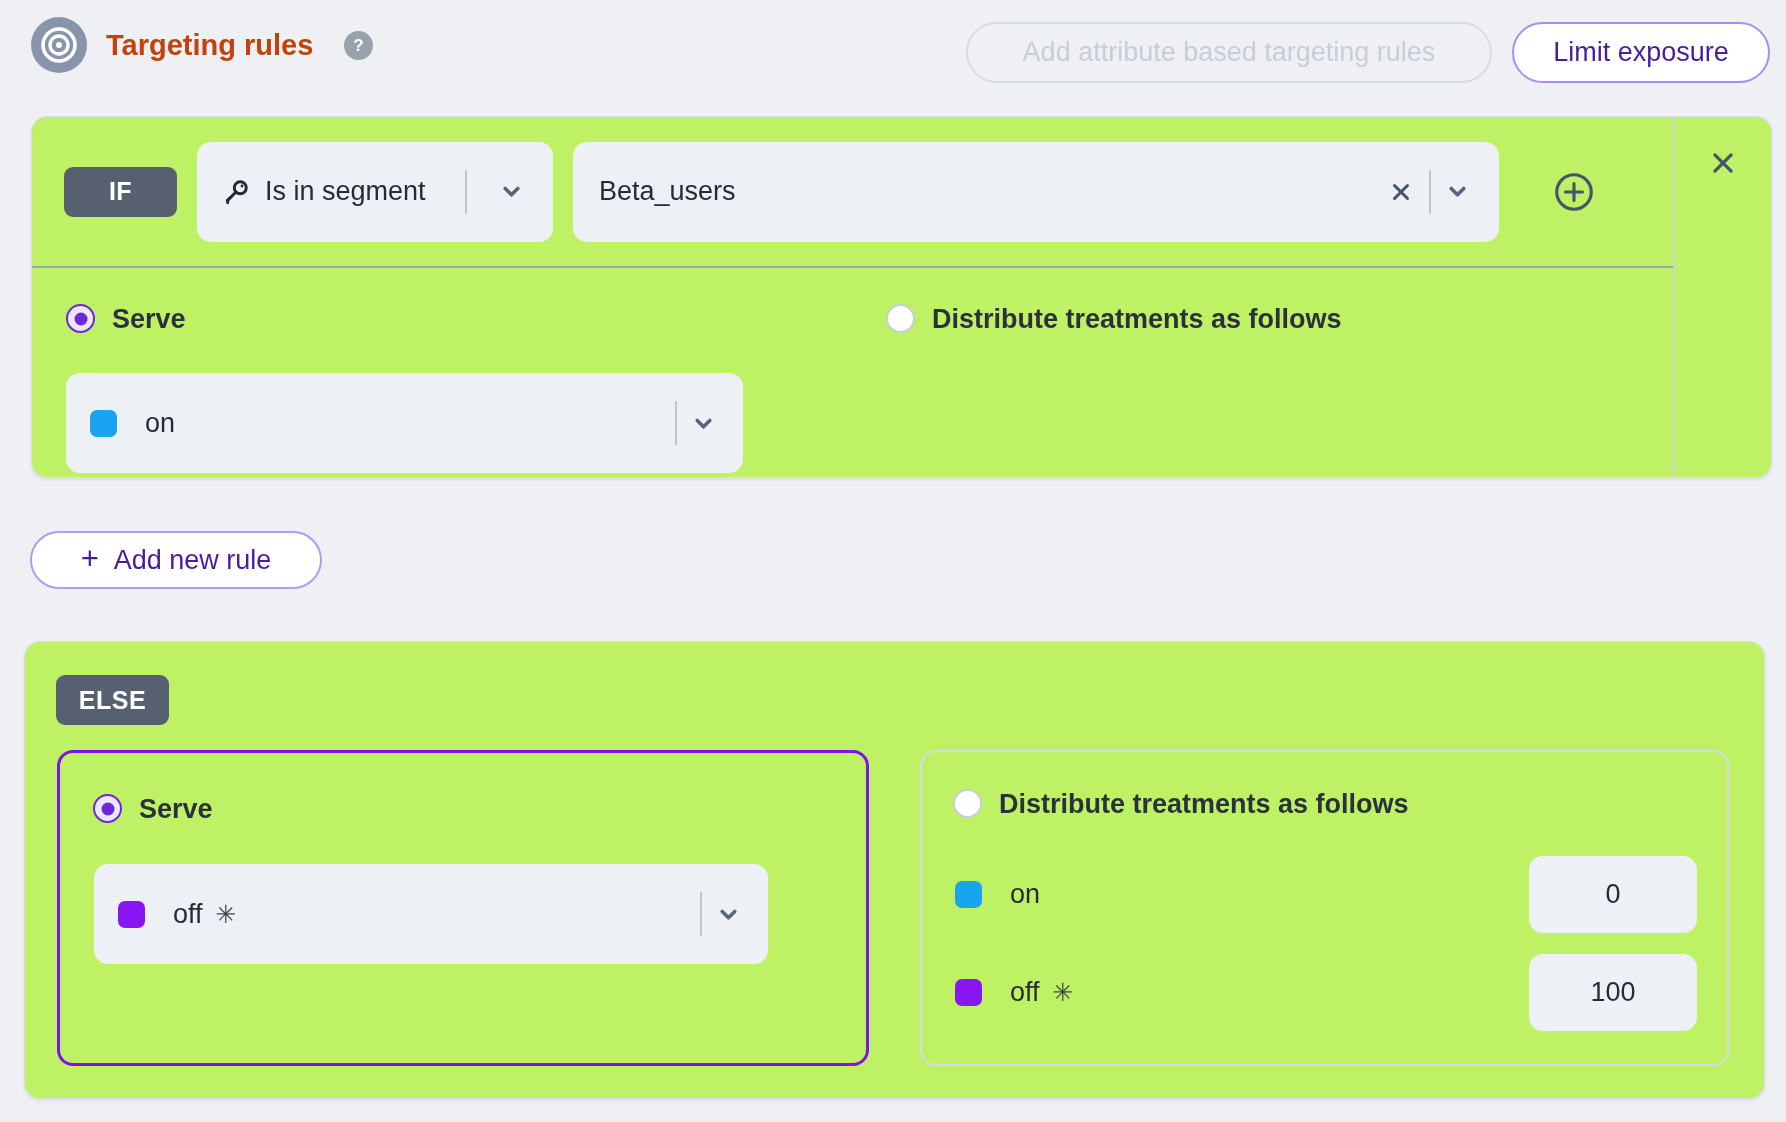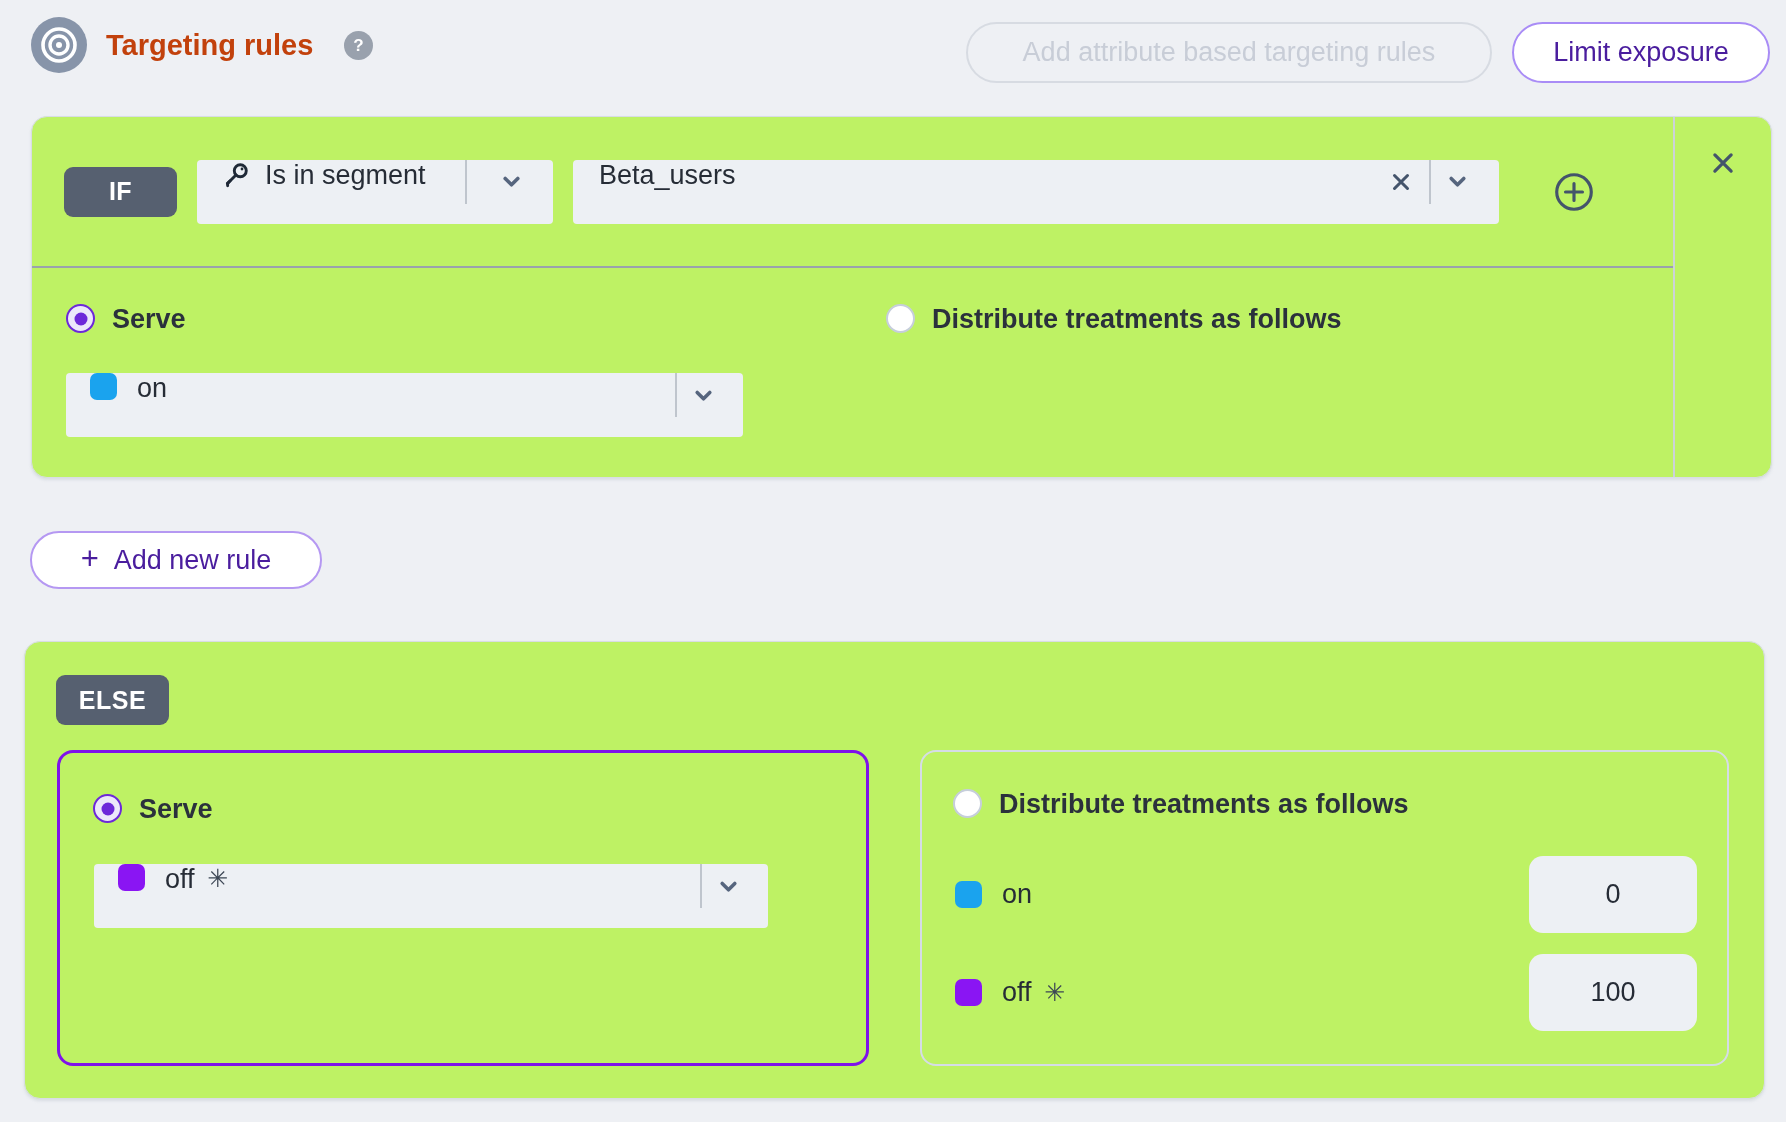--- a/index.html
+++ b/index.html
@@ -22,21 +22,21 @@
     box-shadow:0 2px 3px rgba(167,176,188,.28); }
   .card-rule { left:31px; top:116px; width:1741px; height:362px; display:grid; grid-template-columns:1fr 98px; }
   .card-else { left:24px; top:641px; width:1741px; height:458px; }
 
   .badge { width:113px; height:50px; border-radius:9px; background:#566070; color:#fff; font-size:25px;
     font-weight:700; letter-spacing:.5px; display:flex; align-items:center; justify-content:center; flex:none; }
 
   .rule-top { height:149px; display:flex; align-items:center; padding-left:32px; gap:20px; }
   .rule-bottom { border-top:2px solid #9aa2ac; padding:36px 32px 0 34px; }
 
-  .pill { height:64px; background:#edf0f4; border-radius:4px; display:flex; align-items:flex-start; font-size:27px; color:#262c36; }
+  .pill { height:100px; background:#edf0f4; border-radius:14px; display:flex; align-items:center; font-size:27px; color:#262c36; }
   .matcher { width:356px; padding:0 20px 0 24px; gap:14px; cursor:pointer; }
   .segment { width:926px; padding:0 20px 0 26px; }
   .segment-value { flex:1; font-size:27px; color:#262c36; }
   .vdiv { width:2px; height:44px; background:#bfc5cd; flex:none; }
   .matcher .vdiv { margin-left:auto; margin-right:4px; }
 
   .icon-btn { background:none; border:none; cursor:pointer; display:flex; align-items:center; justify-content:center; padding:0; }
   .clear-btn { width:44px; height:44px; margin-right:6px; }
   .chev-btn { width:44px; height:44px; margin-left:4px; }
   .addcond-btn { width:46px; height:46px; margin-left:32px; flex:none; }
@@ -54,21 +54,21 @@
   .radio.unsel { border:2px solid #c6cedb; background:#fff; }
   .radio-label { margin-left:17px; font-size:27px; font-weight:700; color:#2b313c; white-space:nowrap; }
   .serve-group { width:820px; }
 
   
   .treat-dd { padding:0 18px 0 24px; cursor:pointer; }
   .dd-on { margin-top:38px; width:677px; }
   .swatch { width:27px; height:27px; border-radius:7px; flex:none; }
   .sw-blue { background:#1aa3ee; }
   .sw-purple { background:#8a15f3; }
-  .treat-name { margin-left:20px; font-size:27px; color:#262c36; }
+  .treat-name { margin-left:28px; font-size:27px; color:#262c36; }
   .default-marker { margin-left:13px; font-size:25px; color:#3c4654; font-family:"DejaVu Sans",sans-serif; }
   .treat-dd .vdiv { margin-left:auto; }
 
   
   .add-rule-btn { position:absolute; left:30px; top:531px; width:292px; height:58px; border:2px solid #b598f2;
     border-radius:29px; background:#fff; color:#4a1d9e; font-size:27px; display:flex; align-items:center;
     justify-content:center; gap:15px; cursor:pointer; }
   .add-rule-plus { font-size:31px; font-weight:400; margin-top:-3px; }
 
   

